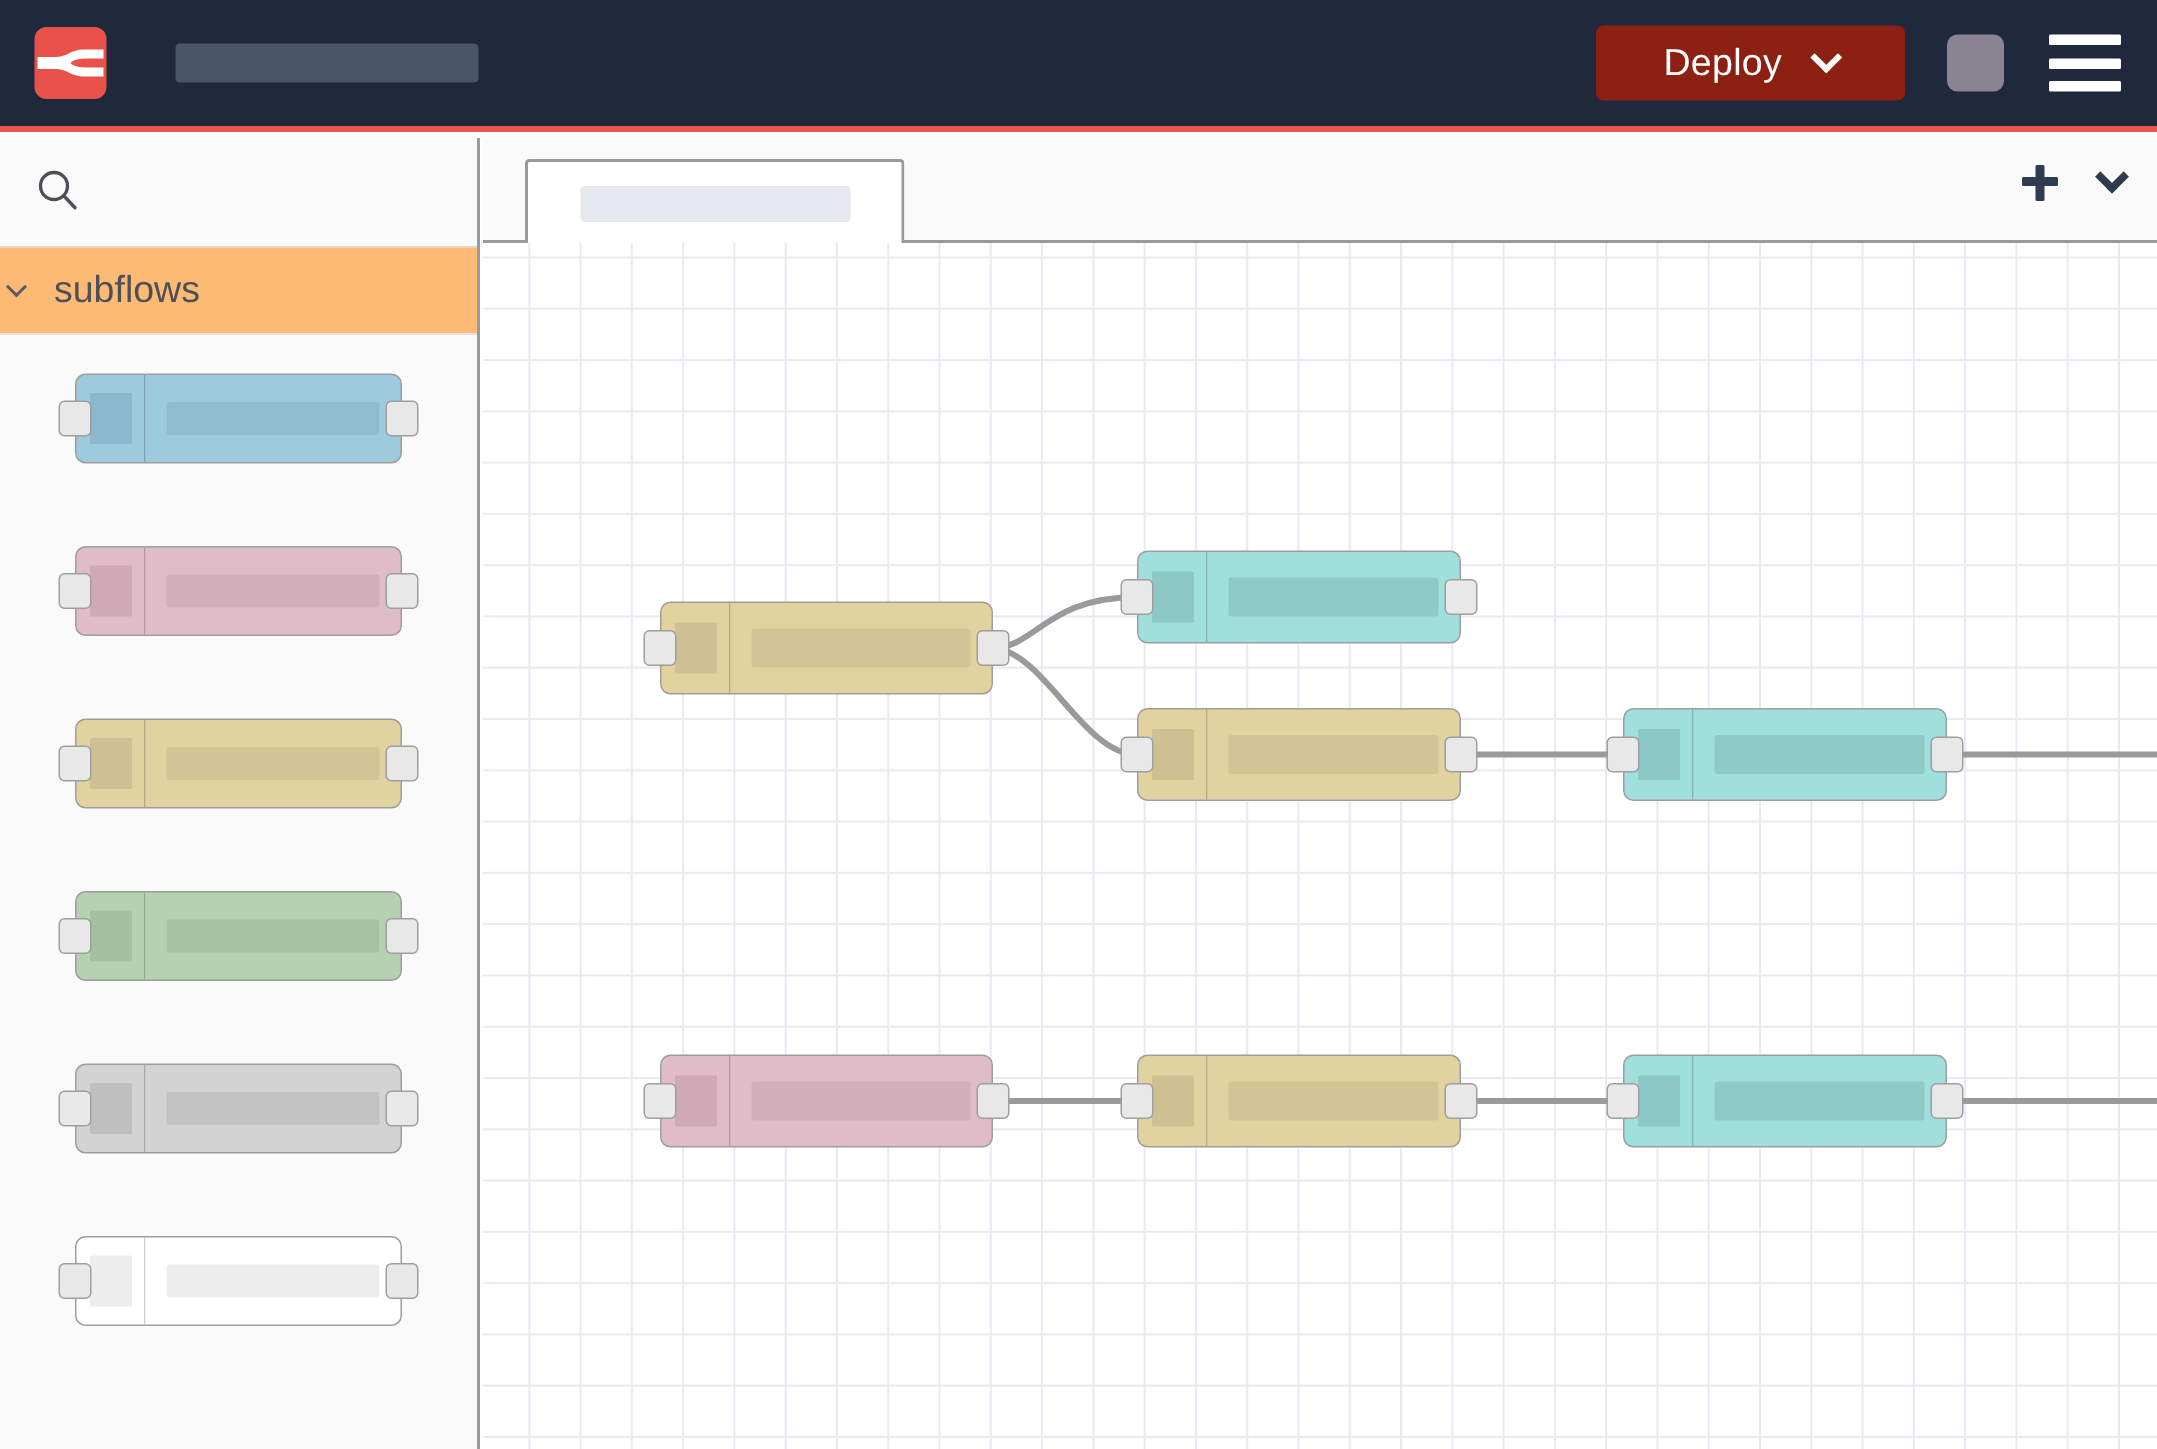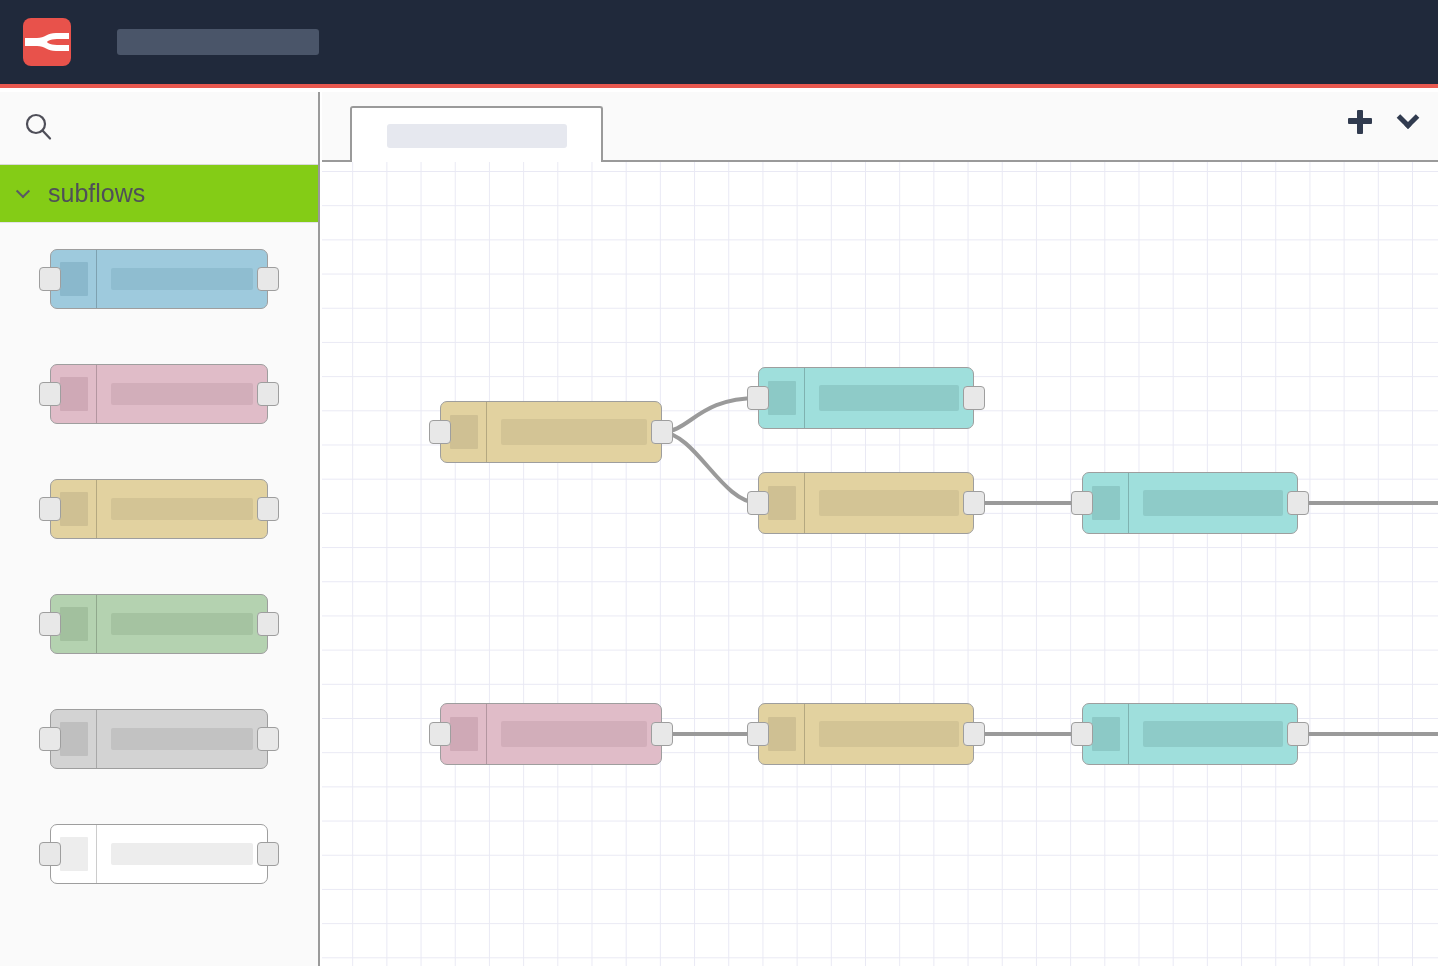--- a/index.html
+++ b/index.html
@@ -90,24 +90,24 @@
     height: 73px; width: 100%;
     background: #fafafa;
     border-bottom: 1px solid #d9d9d9;
     display: flex; align-items: center;
     padding-left: 22px;
   }
   #palette-search svg { display: block; }
 
   .cat-header {
     height: 58px; width: 100%;
-    background: #84cc16;
+    background: #fdba74;
     border-bottom: 1px solid #e2e2ea;
     display: flex; align-items: center;
-    padding-left: 12px;
+    padding-left: 0;
     cursor: pointer;
   }
   .cat-chevron {
     width: 10px; height: 10px;
     border-right: 2.5px solid #5a5a64;
     border-bottom: 2.5px solid #5a5a64;
     transform: rotate(45deg) translate(-2px,-2px);
     margin-right: 20px; margin-left: 6px;
     flex: 0 0 auto;
   }
@@ -243,20 +243,32 @@
 
   <div id="logo">
     <svg width="48" height="48" viewBox="0 0 48 48" aria-hidden="true">
       <path d="M2 20 L14 20 C22 20 24 15 33 15 L46 15 L46 21 L34 21 C26 21 24 24 24 24
                C24 24 26 27 34 27 L46 27 L46 33 L33 33 C24 33 22 28 14 28 L2 28 Z" fill="#ffffff"></path>
     </svg>
   </div>
 
   <div id="title-placeholder"></div>
 
+  <div id="header-right">
+    <button id="deploy-btn">
+      <span class="lbl">Deploy</span>
+      <span class="chev"></span>
+    </button>
+    <div id="avatar"></div>
+    <div id="menu-btn">
+      <span></span>
+        <span></span>
+        <span></span>
+    </div>
+  </div>
 </div>
 
 <div id="palette">
 
   <div id="palette-search">
     <span>
       <svg width="34" height="34" viewBox="0 0 34 34">
         <circle cx="14" cy="13" r="9" fill="none" stroke="#4e4e58" stroke-width="2.2"></circle>
         <line x1="20.5" y1="19.5" x2="28" y2="27.5" stroke="#4e4e58" stroke-width="2.2" stroke-linecap="round"></line>
       </svg>

